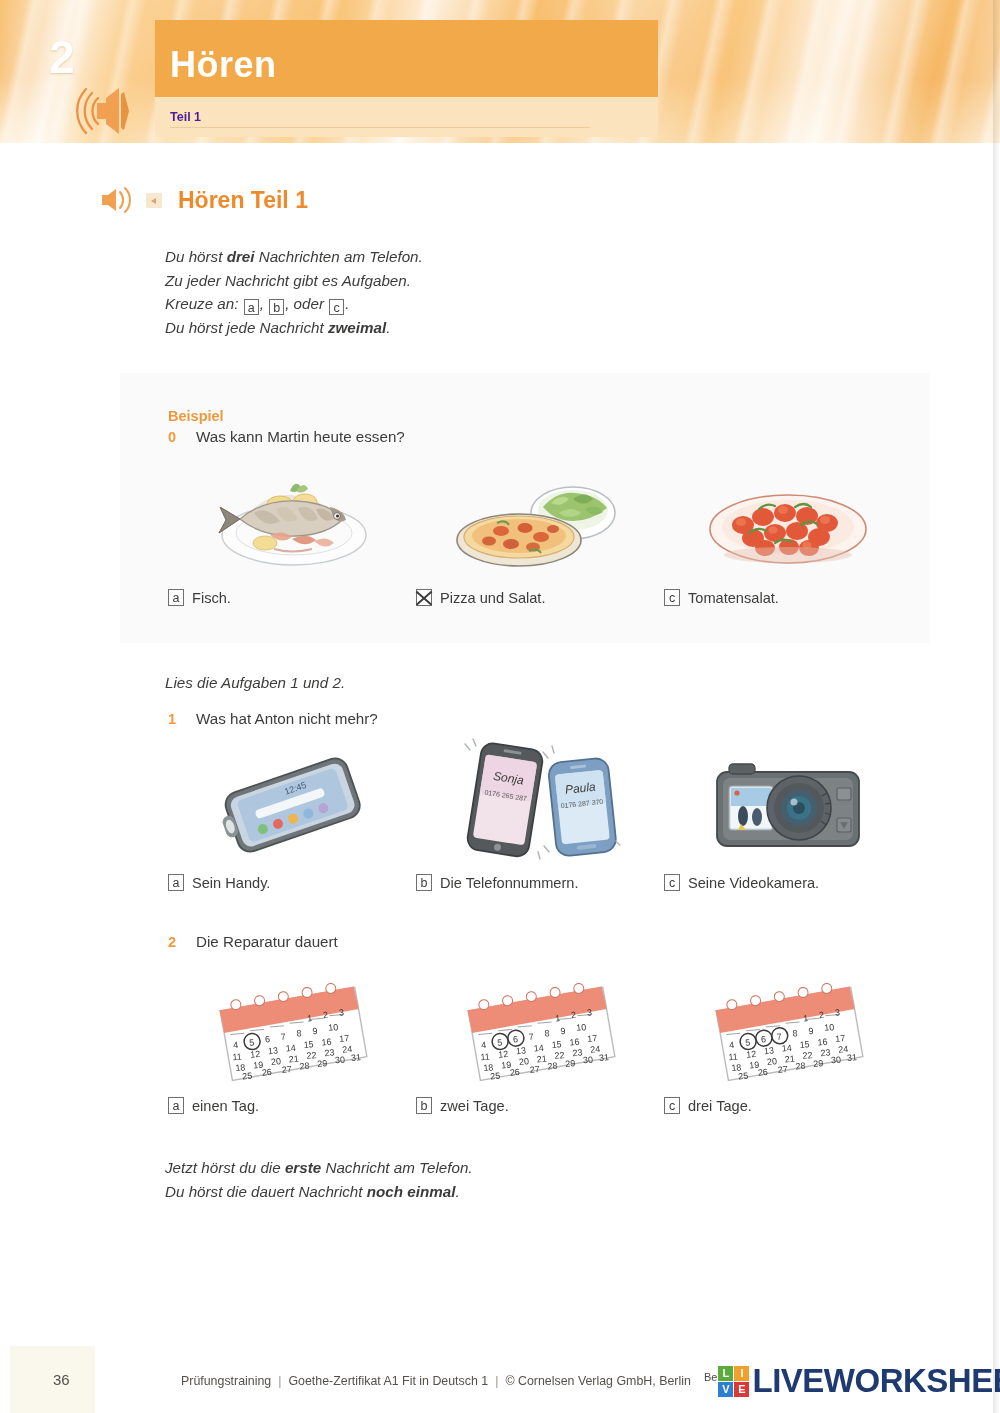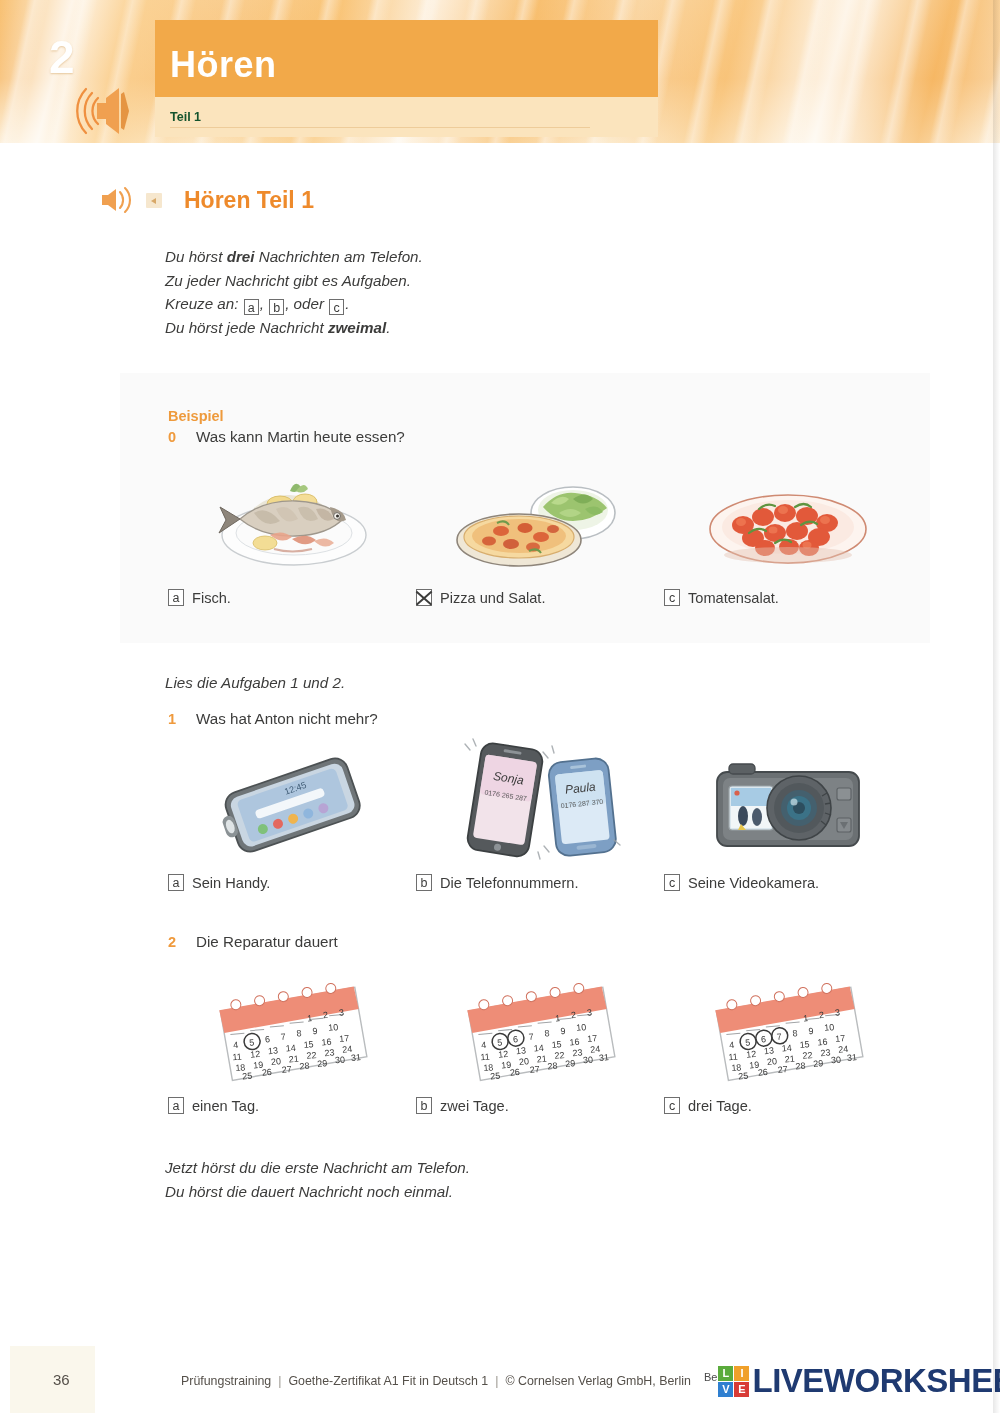--- a/index.html
+++ b/index.html
@@ -86,21 +86,21 @@
     font-size: 36px;
     font-weight: bold;
     color: #ffffff;
     letter-spacing: .5px;
   }
   .banner-teil {
     position: absolute;
     left: 170px; top: 110px;
     font-size: 12.5px;
     font-weight: bold;
-    color: #14532d;
+    color: #4c1d95;
   }
   .banner-line {
     position: absolute;
     left: 170px; top: 127px;
     width: 420px;
     border-top: 1px solid rgba(214,160,90,.35);
   }
   .banner-speaker {
     position: absolute;
     left: 72px; top: 86px;
@@ -128,21 +128,21 @@
     left: 5px; top: 5px;
     width: 0; height: 0;
     border-top: 3px solid transparent;
     border-bottom: 3px solid transparent;
     border-right: 5px solid #d8a868;
   }
   .sec-title {
     font-size: 23px;
     font-weight: bold;
     color: #ee8a2b;
-    margin-left: 12px;
+    margin-left: 6px;
   }
 
   
   .intro {
     position: absolute;
     left: 165px; top: 245px;
     font-size: 15.2px;
     font-style: italic;
     line-height: 23.5px;
     color: #3c3c3b;
@@ -253,21 +253,21 @@
   }
 
   .outro {
     position: absolute;
     left: 165px; top: 1156px;
     font-size: 15.2px;
     font-style: italic;
     line-height: 23.5px;
     color: #3c3c3b;
   }
-  .outro b { font-weight: normal; font-style: italic; margin-top: 24px; }
+  .outro b { font-weight: bold; font-style: italic; margin-top: 24px; }
 
   
   .footer-swatch {
     position: absolute;
     left: 10px; top: 1346px;
     width: 85px; height: 67px;
     background: #faf7ec;
   }
   .footer-page {
     position: absolute;

